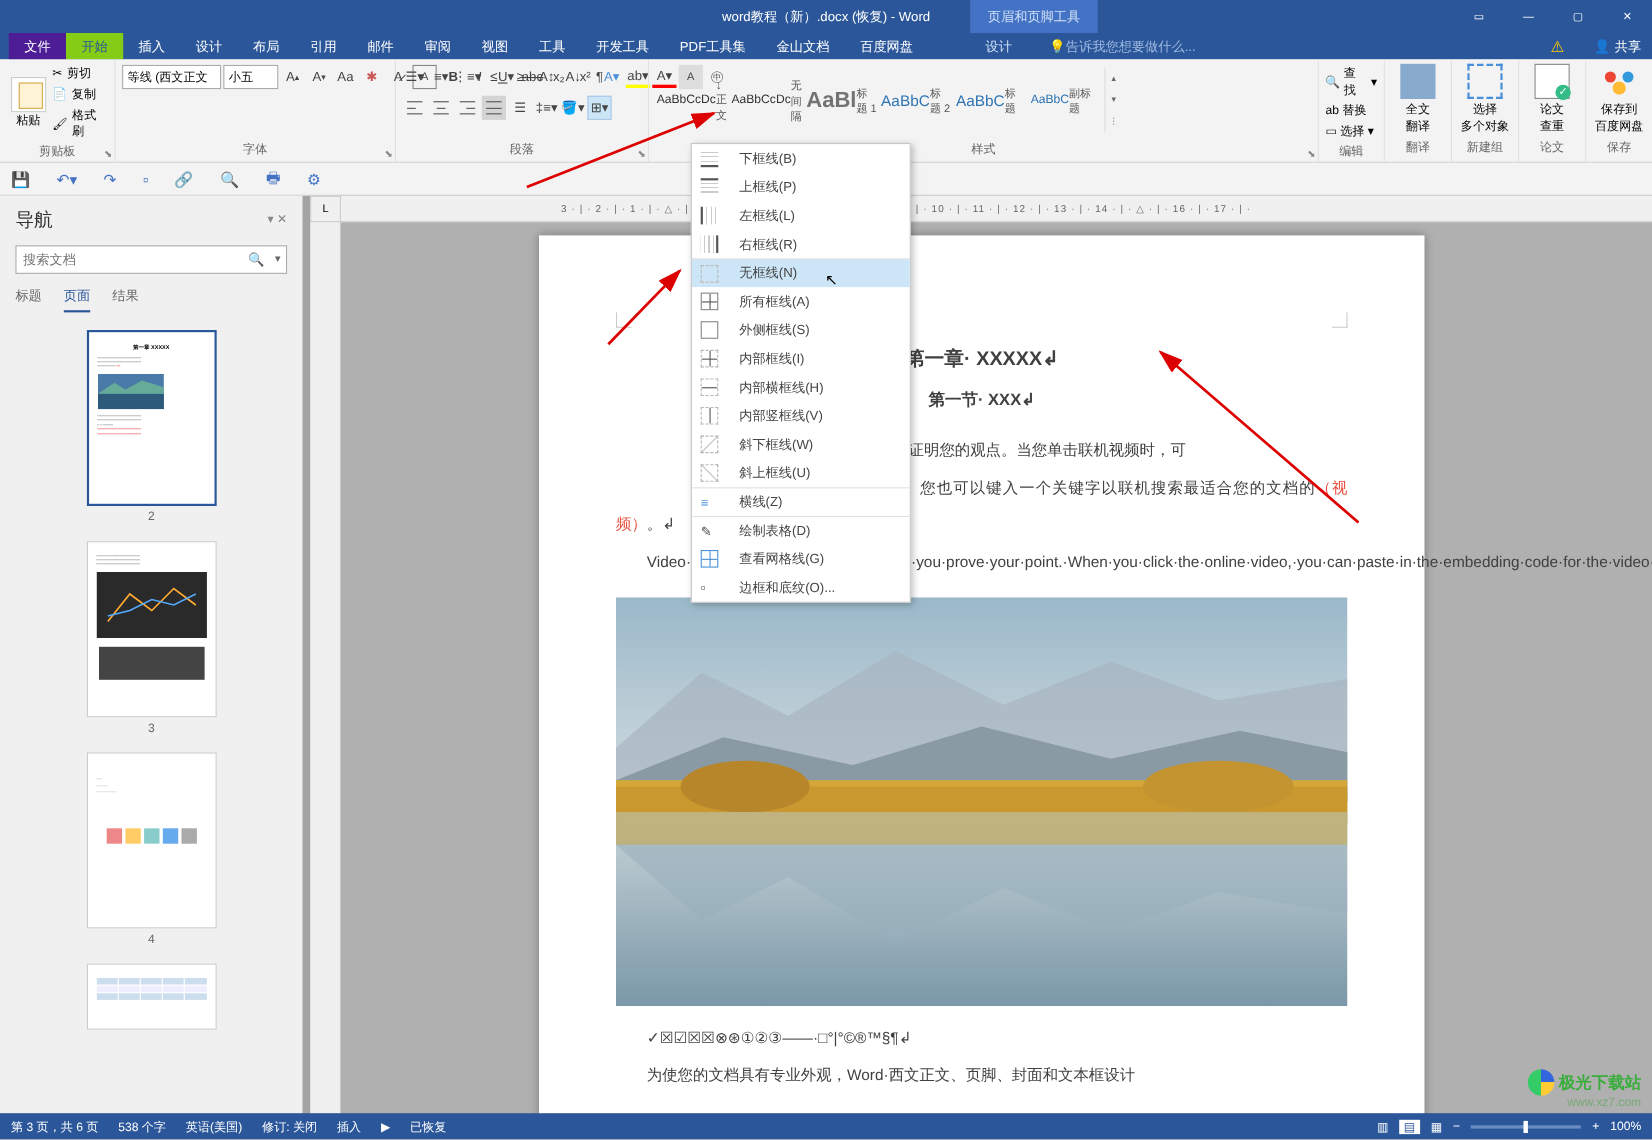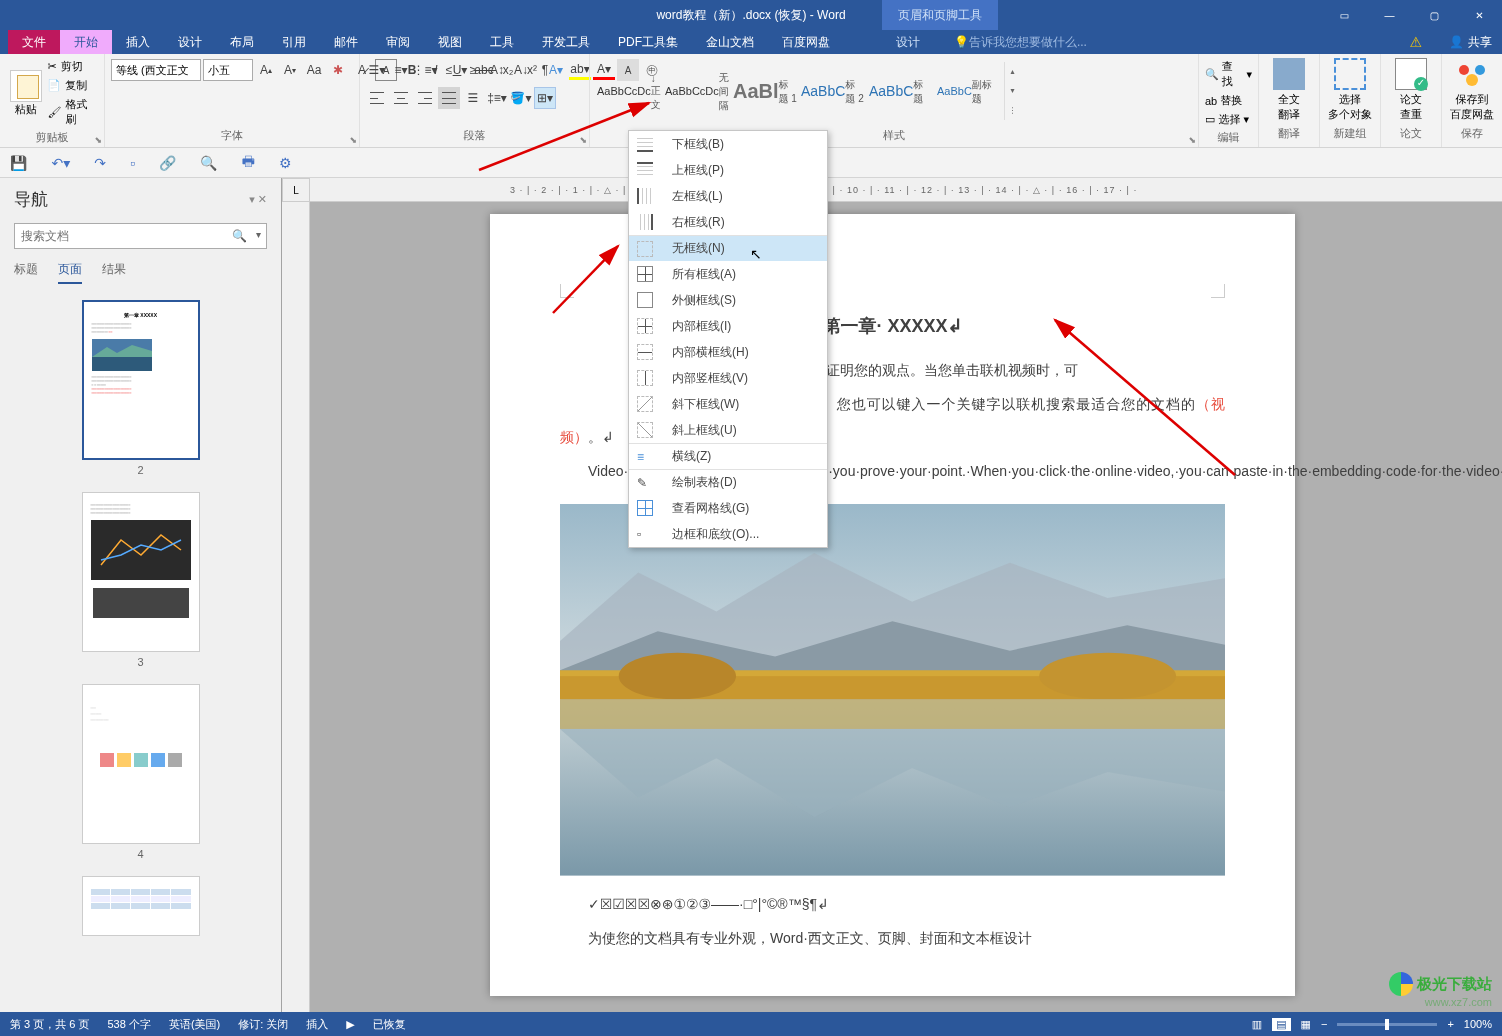--- a/index.html
+++ b/index.html
@@ -8,22 +8,22 @@
 
 .titlebar { height: 30px; background: #2b579a; display: flex; align-items: center; color: #fff; font-size: 12px; position: relative; }
 .titlebar .title { position: absolute; left: 50%; transform: translateX(-50%); }
 .titlebar .tools-tab { position: absolute; left: 882px; height: 30px; background: #4472c4; padding: 0 16px; display: flex; align-items: center; color: #cfe0f7; }
 .titlebar .win-controls { position: absolute; right: 0; display: flex; }
 .titlebar .win-btn { width: 45px; height: 30px; display: flex; align-items: center; justify-content: center; font-size: 10px; }
 
 
 .ribbon-tabs { height: 24px; background: #2b579a; display: flex; align-items: center; padding-left: 8px; position: relative; }
 .ribbon-tab { padding: 0 14px; height: 24px; line-height: 24px; font-size: 12px; color: #fff; cursor: pointer; }
-.ribbon-tab.file { background: #be185d; }
-.ribbon-tab.active { background: #f0abfc; color: #2b579a; }
+.ribbon-tab.file { background: #4c1d95; }
+.ribbon-tab.active { background: #84cc16; color: #2b579a; }
 .ribbon-tab.design { color: #cfe0f7; }
 .tell-me { display: flex; align-items: center; color: #9db9e0; font-size: 12px; margin-left: 20px; }
 .share { position: absolute; right: 10px; color: #fff; font-size: 12px; display: flex; align-items: center; gap: 4px; }
 .warn-icon { position: absolute; right: 80px; color: #ffcc00; font-size: 14px; }
 
 
 .ribbon { height: 94px; background: #f3f3f3; border-bottom: 1px solid #d4d4d4; display: flex; position: relative; }
 .ribbon-group { border-right: 1px solid #e1e1e1; padding: 4px 6px 2px; display: flex; flex-direction: column; justify-content: space-between; }
 .ribbon-group-label { font-size: 11px; color: #666; text-align: center; padding: 2px 0; }
 .ribbon-group-content { flex: 1; display: flex; align-items: center; gap: 2px; }
@@ -71,21 +71,21 @@
 .big-btn-icon { width: 32px; height: 32px; margin-bottom: 2px; }
 
 
 .qat { height: 30px; background: #f3f3f3; display: flex; align-items: center; padding: 0 10px; gap: 24px; border-bottom: 1px solid #d4d4d4; }
 .qat-btn { font-size: 14px; color: #4472c4; }
 
 
 .main { display: flex; height: calc(100% - 198px); position: relative; }
 
 
-.nav-pane { width: 282px; background: #f0f0f0; border-right: 1px solid #a3a3a3; padding: 10px 14px; display: flex; flex-direction: column; }
+.nav-pane { width: 282px; background: #f0f0f0; border-right: 7px solid #a3a3a3; padding: 10px 14px; display: flex; flex-direction: column; }
 .nav-title { font-size: 17px; color: #333; margin-bottom: 12px; display: flex; justify-content: space-between; align-items: center; }
 .nav-search { width: 100%; height: 26px; border: 1px solid #ababab; padding: 0 28px 0 6px; font-size: 12px; position: relative; }
 .nav-search-wrap { position: relative; margin-bottom: 12px; }
 .nav-search-icon { position: absolute; right: 20px; top: 6px; font-size: 12px; color: #666; }
 .nav-search-arrow { position: absolute; right: 6px; top: 6px; font-size: 10px; color: #666; }
 .nav-tabs { display: flex; gap: 20px; font-size: 12px; margin-bottom: 16px; }
 .nav-tab { color: #666; padding-bottom: 4px; cursor: pointer; }
 .nav-tab.active { color: #2b579a; border-bottom: 2px solid #2b579a; }
 .thumbs { flex: 1; overflow: auto; display: flex; flex-direction: column; align-items: center; gap: 16px; }
 .thumb { width: 120px; display: flex; flex-direction: column; align-items: center; gap: 4px; }
@@ -467,20 +467,21 @@
     <div class="ruler-corner">L</div>
     <div class="ruler-h">3 · | · 2 · | · 1 · | · △ · | · 1 ·                                                           4 · | · 5 · | · 6 · | · 7 · △ · 8 · | · 9 · | · 10 · | · 11 · | · 12 · | · 13 · | · 14 · | · △ · | · 16 · | · 17 · | ·</div>
     <div class="ruler-v"></div>
 
     <div class="page">
       <div class="page-header-marks">
         <div class="corner-mark"></div>
         <div class="corner-mark right"></div>
       </div>
       <div class="doc-title">第一章· XXXXX↲</div>
+      <div class="doc-subtitle">第一节· XXX↲</div>
       <p class="doc-para" style="text-indent:11em">
         <span>强大的方法帮助您证明您的观点。当您单击联机视频时，可</span>
       </p>
       <p class="doc-para" style="text-indent:8em">
         <span>的嵌入代码中进行粘贴。您也可以键入一个关键字以联机搜索最适合您的文档的</span><span class="red">（视频）</span><span>。↲</span>
       </p>
       <p class="doc-para" style="text-indent:2em">Video·provides·a·powerful·way·to·help·you·prove·your·point.·When·you·click·the·online·video,·you·can·paste·in·the·embedding·code·for·the·video·you·want·to·add.·You·can·also·type·a·keyword·to·search·online·for·the·video·that·best·fits·your·document.↲</p>
       <svg class="doc-img landscape" viewBox="0 0 340 190">
         <defs>
           <linearGradient id="sky" x1="0" y1="0" x2="0" y2="1">

